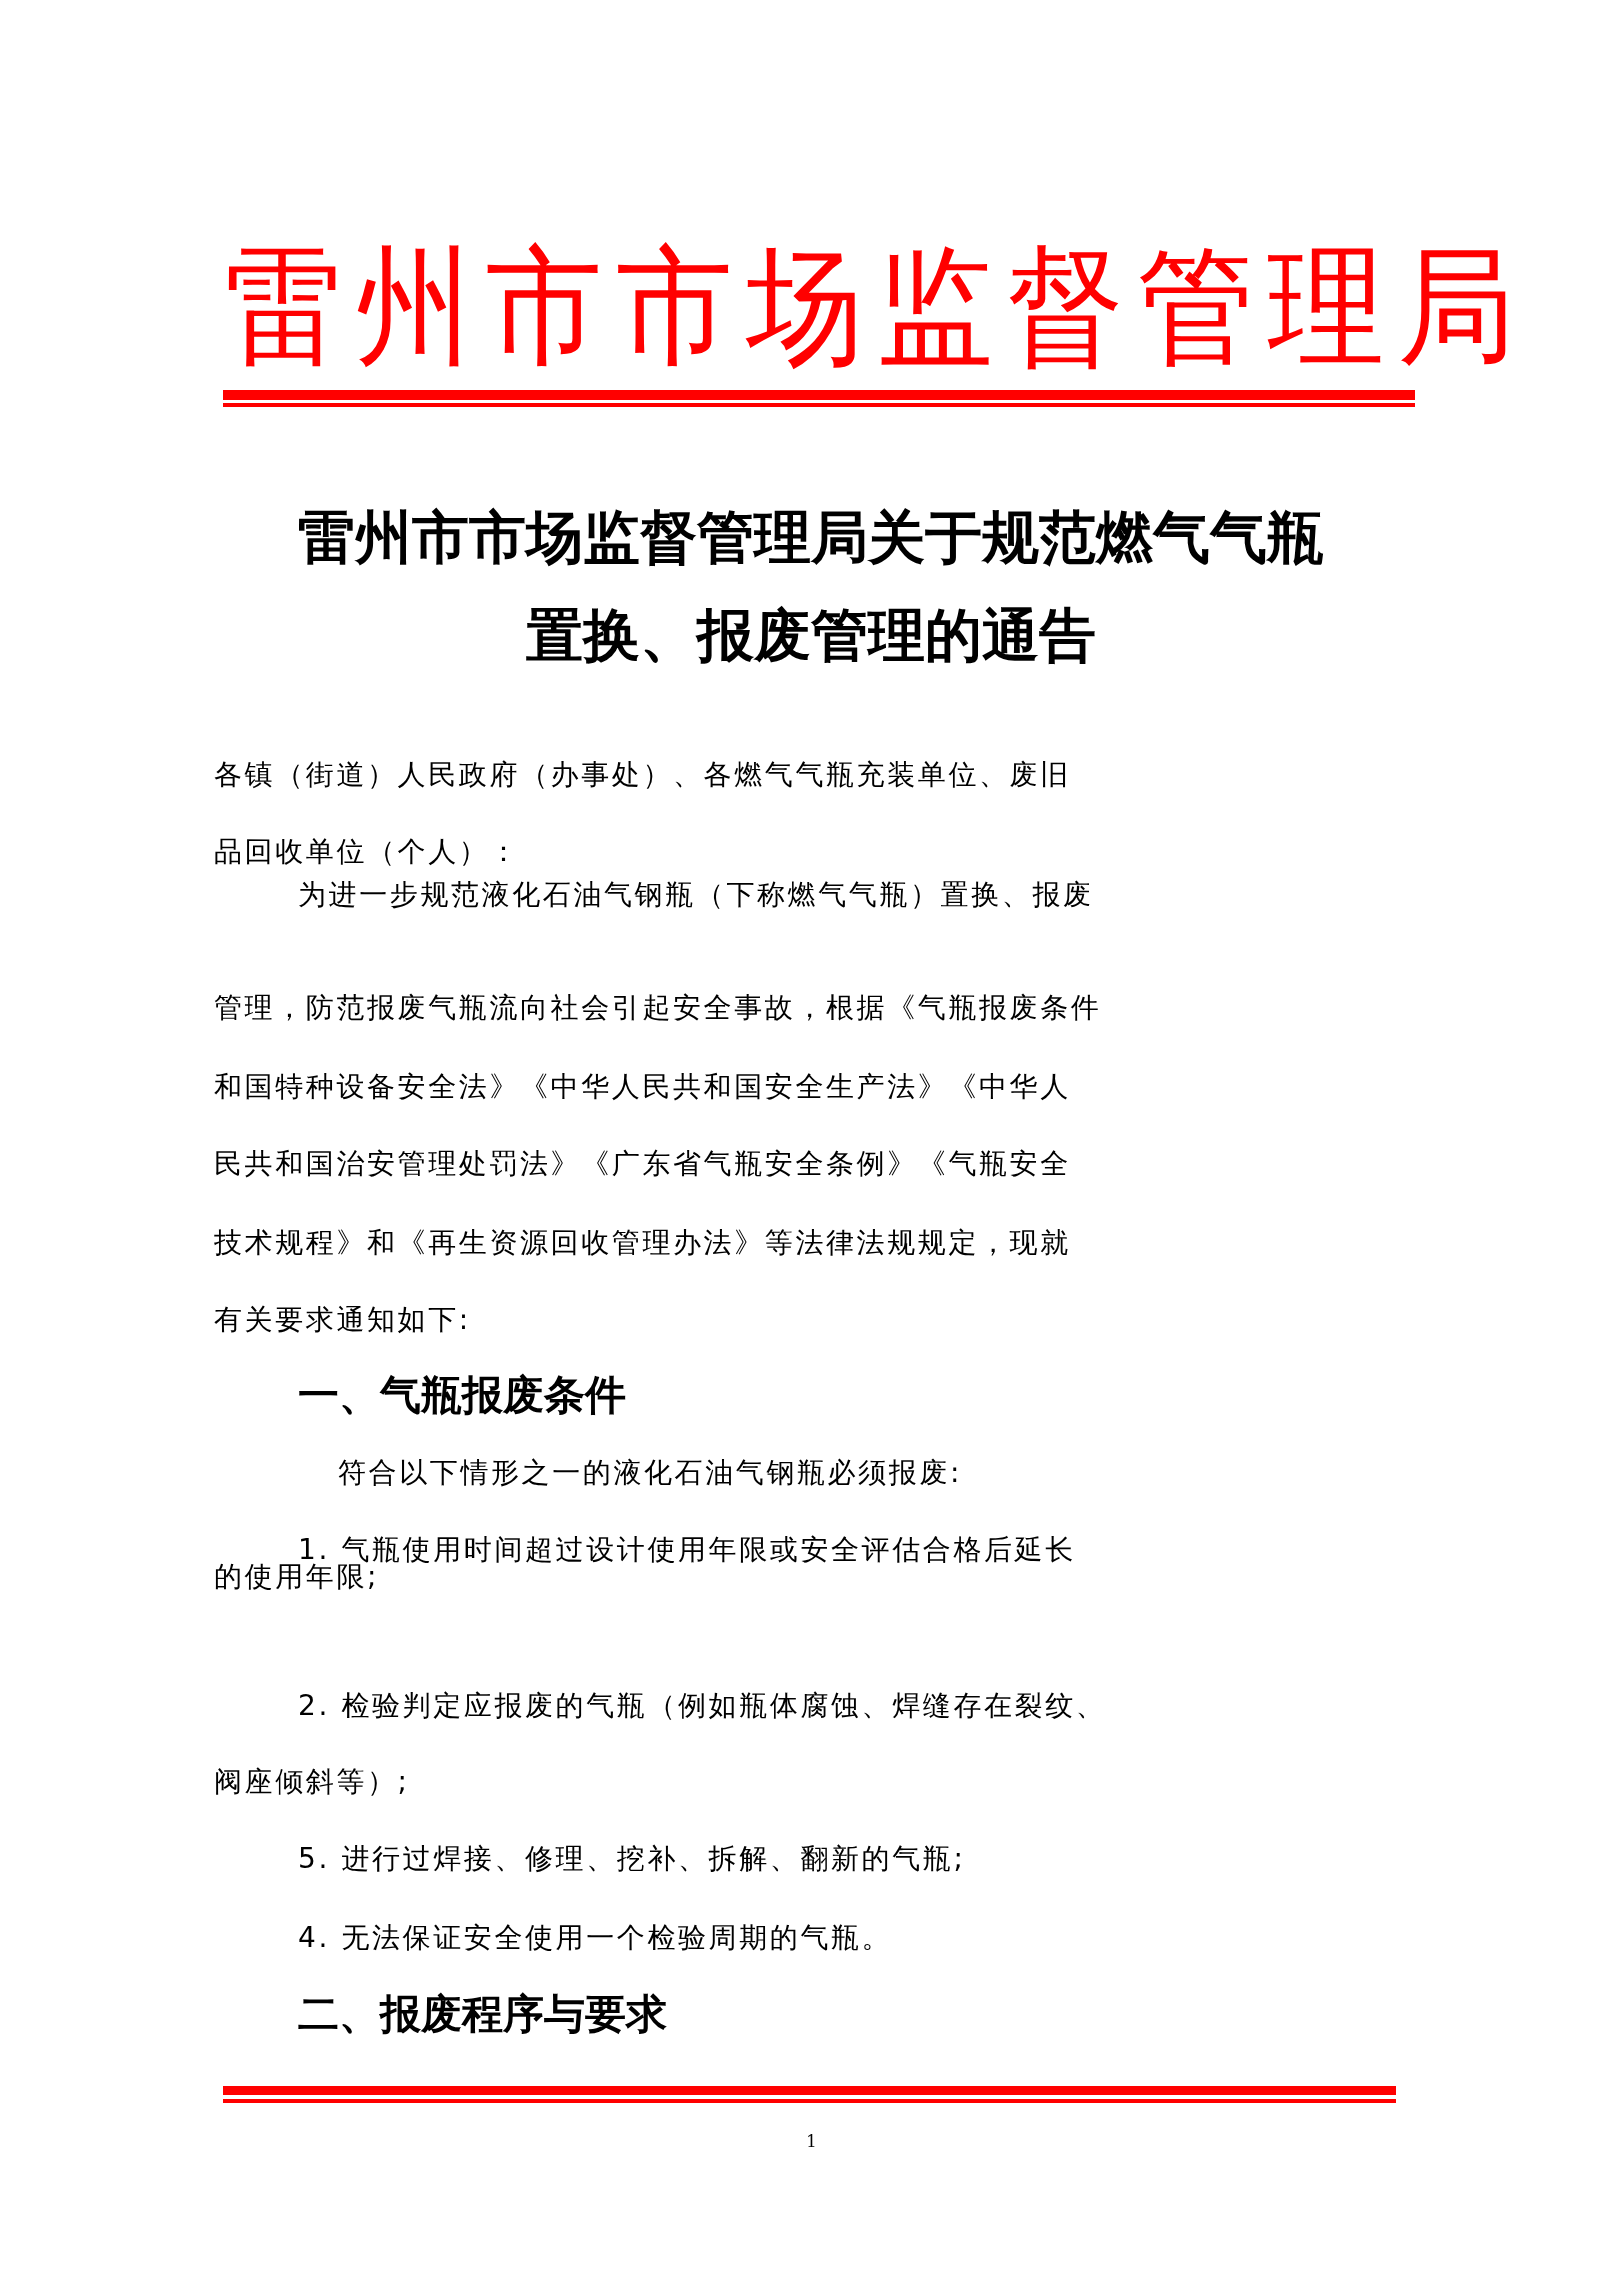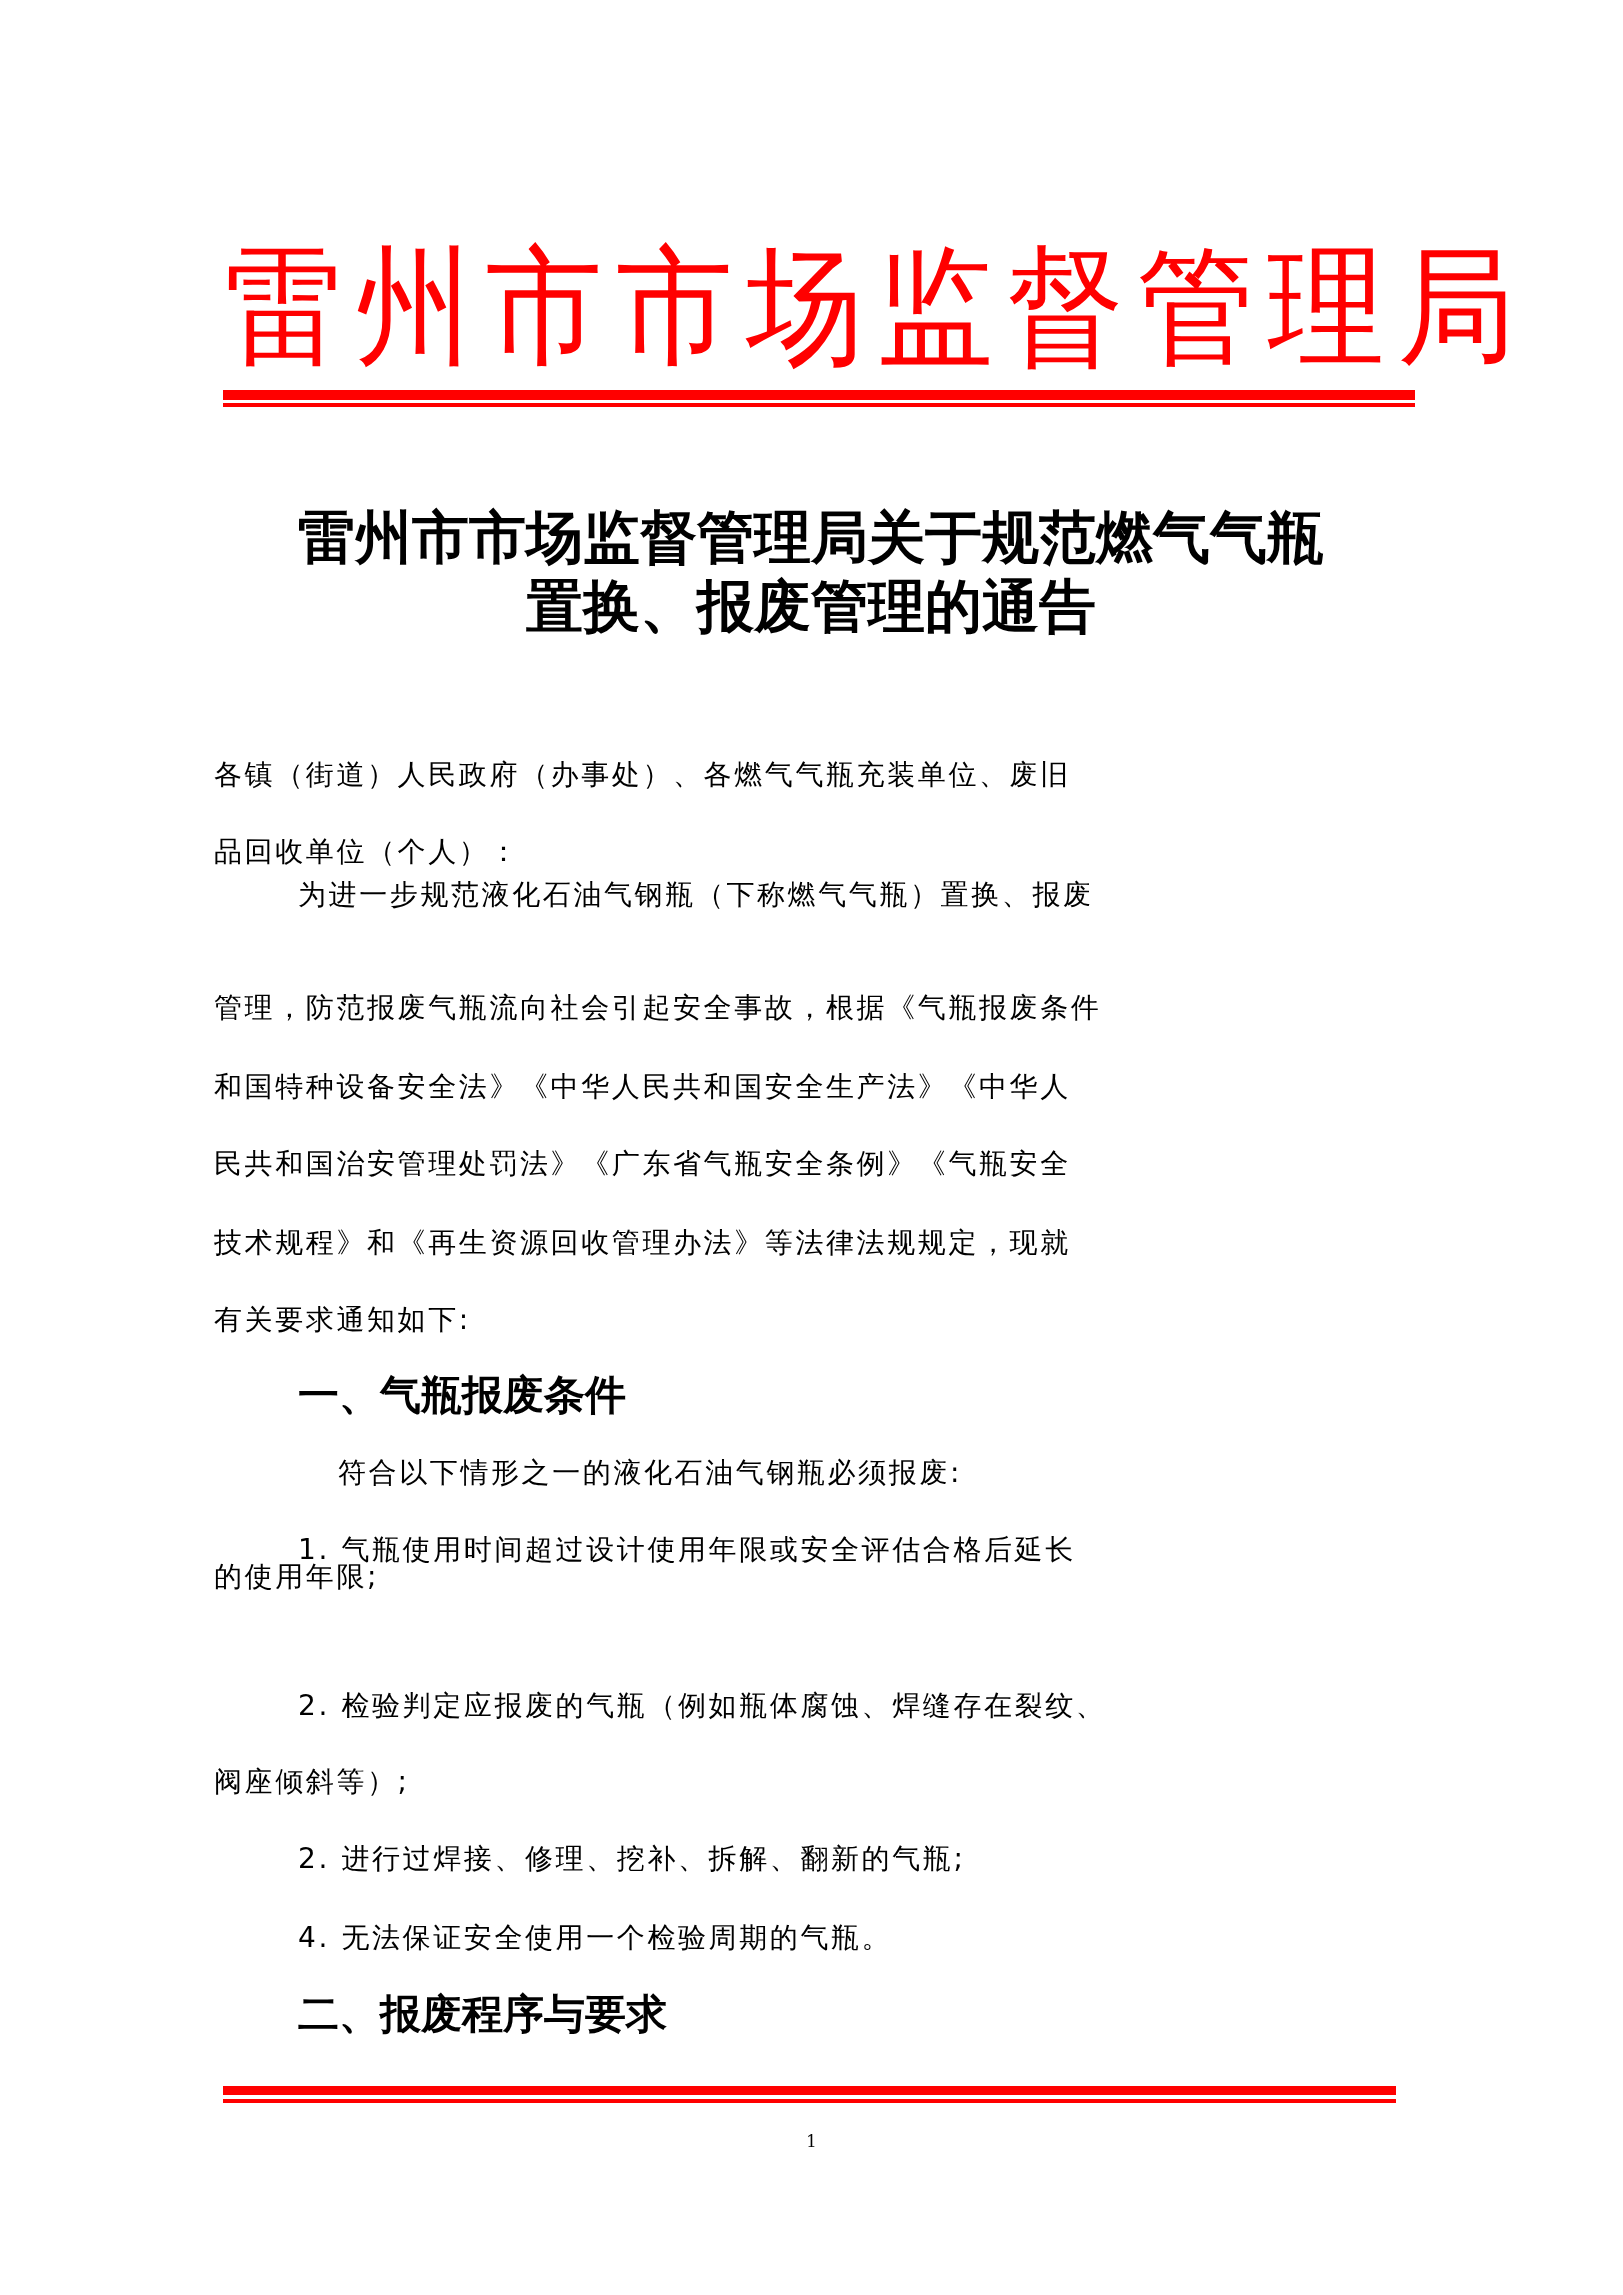--- a/index.html
+++ b/index.html
@@ -24,40 +24,40 @@
               font-family: "DejaVu Serif", serif; font-size: 16.4px; }
 </style>
 </head>
 <body>
 
 <div class="masthead">雷州市市场监督管理局</div>
 <div class="rule-thick" style="left:223px; top:390px; width:1192px; height:10.2px;"></div>
 <div class="rule-thin" style="left:223px; top:403px; width:1192px; height:3.6px;"></div>
 
 <div class="title" style="top:501px;">雷州市市场监督管理局关于规范燃气气瓶</div>
-<div class="title" style="top:570px;">置换、报废管理的通告</div>
+<div class="title" style="top:599px;">置换、报废管理的通告</div>
 
 <div class="para" style="top:736px;">各镇（街道）人民政府（办事处）、各燃气气瓶充装单位、废旧</div>
 <div class="para" style="top:813px;">品回收单位（个人）：</div>
 
 <div class="para indent" style="top:856px;">为进一步规范液化石油气钢瓶（下称燃气气瓶）置换、报废</div>
 <div class="para" style="top:969px;">管理，防范报废气瓶流向社会引起安全事故，根据《气瓶报废条件</div>
 <div class="para" style="top:1048px;">和国特种设备安全法》《中华人民共和国安全生产法》《中华人</div>
 <div class="para" style="top:1125px;">民共和国治安管理处罚法》《广东省气瓶安全条例》《气瓶安全</div>
 <div class="para" style="top:1204px;">技术规程》和《再生资源回收管理办法》等法律法规规定，现就</div>
 <div class="para" style="top:1281px;">有关要求通知如下:</div>
 
 <div class="heading" style="top:1357px;">一、气瓶报废条件</div>
 <div class="para indent" style="top:1434px;margin-left:40px;">符合以下情形之一的液化石油气钢瓶必须报废:</div>
 
 <div class="para indent" style="top:1511px;">1. 气瓶使用时间超过设计使用年限或安全评估合格后延长</div>
 <div class="para" style="top:1538px;">的使用年限;</div>
 <div class="para indent" style="top:1667px;">2. 检验判定应报废的气瓶（例如瓶体腐蚀、焊缝存在裂纹、</div>
 <div class="para" style="top:1743px;">阀座倾斜等）;</div>
-<div class="para indent" style="top:1820px;">2. 进行过焊接、修理、挖补、拆解、翻新的气瓶;</div>
+<div class="para indent" style="top:1820px;">5. 进行过焊接、修理、挖补、拆解、翻新的气瓶;</div>
 <div class="para indent" style="top:1899px;">4. 无法保证安全使用一个检验周期的气瓶。</div>
 
 <div class="heading" style="top:1976px;">二、报废程序与要求</div>
 
 <div class="rule-thick" style="left:223px; top:2086px; width:1173px; height:9.2px;"></div>
 <div class="rule-thin" style="left:223px; top:2099px; width:1173px; height:3.6px;"></div>
 
 <div class="page-num">1</div>
 
 

